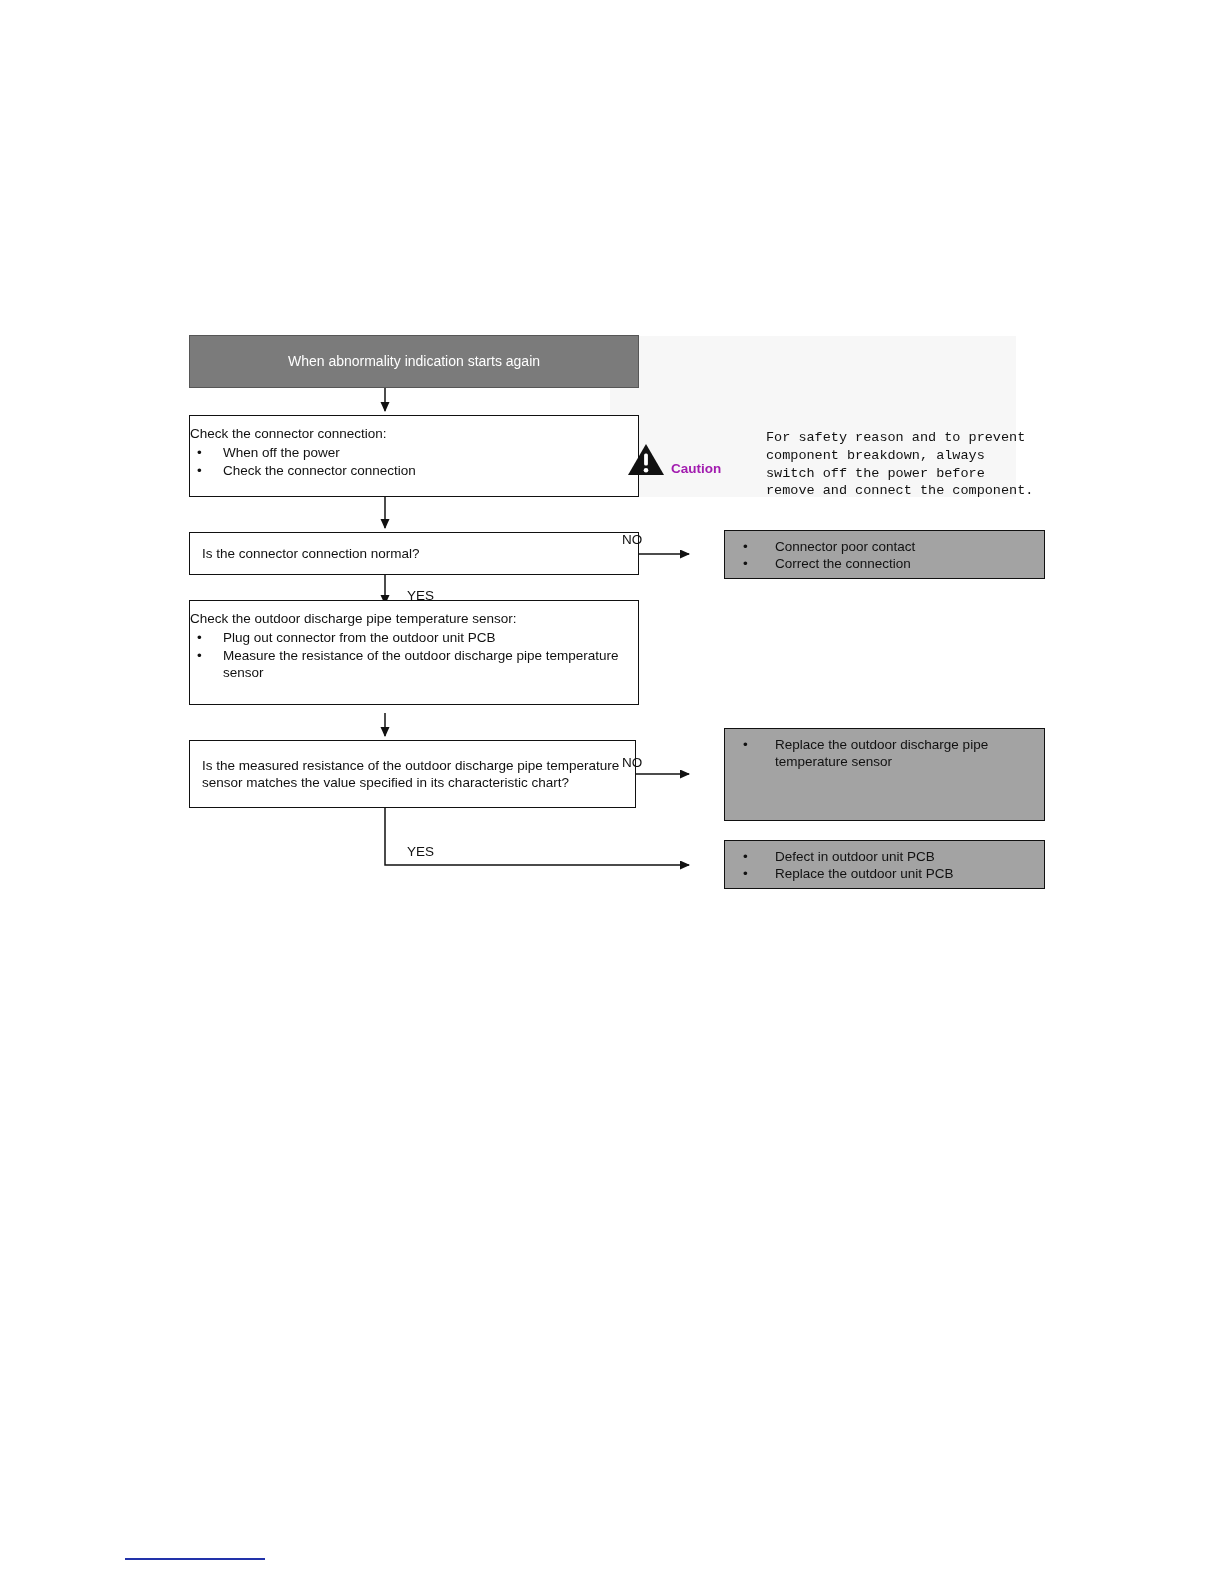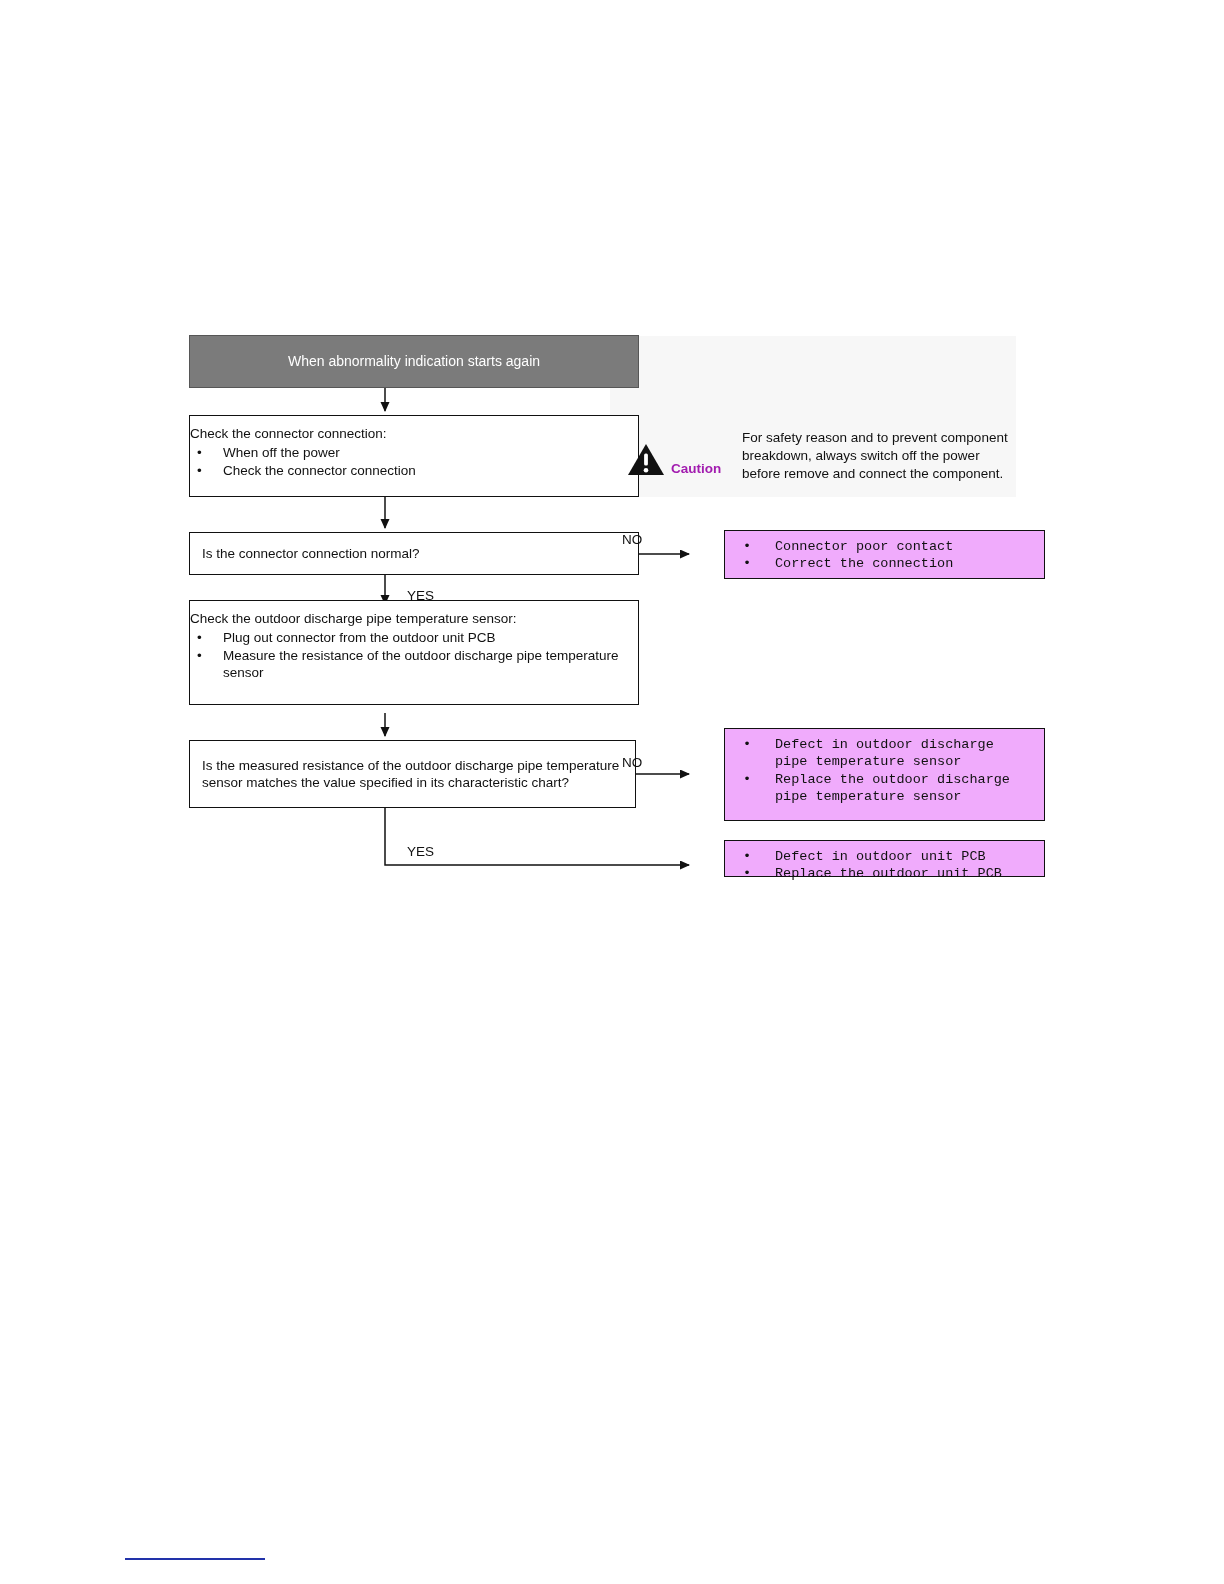--- a/index.html
+++ b/index.html
@@ -6,32 +6,32 @@
   body{font-family:"Liberation Sans","DejaVu Sans",sans-serif;color:#111;}
   .page{position:relative;width:1224px;height:1584px;background:#ffffff;overflow:hidden;}
   .shade{position:absolute;left:610px;top:336px;width:406px;height:161px;background:#f7f7f7;z-index:0;}
   .flow-svg{position:absolute;left:0;top:0;z-index:1;pointer-events:none;}
   .box{position:absolute;box-sizing:border-box;border:1.5px solid #111;background:#fff;
        font-size:13.5px;line-height:1.28;color:#111;z-index:2;margin-left:29px;}
   .start{background:#7b7b7b;border:1px solid #565656;color:#ffffff;display:flex;
          align-items:center;justify-content:center;font-size:14px;}
   .step{padding:9px 0;}
   .decision{display:flex;align-items:center;padding:6px 12px;}
-  .result{background:#f0abfc;padding:7px 10px;font-family:Liberation Mono, monospace;}
+  .result{background:#a3a3a3;padding:7px 10px;}
   .box-title{margin-bottom:2px;}
   .bullet-row{display:flex;padding-left:7px;}
   .bullet-row::before{content:"\2022";flex:0 0 26px;}
   .result .bullet-row{padding-left:8px;}
   .result .bullet-row::before{flex:0 0 32px;}
   .branch-label{position:absolute;z-index:2;font-size:13.5px;color:#111;}
   .caution-group{position:absolute;left:627px;top:443px;display:flex;align-items:flex-end;
                  gap:6px;z-index:2;}
   .caution-label{font-size:13.5px;font-weight:bold;color:#a21caf;padding-bottom:1px;}
-  .caution-text{position:absolute;left:742px;top:429px;width:268px;font-size:13.5px;
-                line-height:1.32;color:#111;z-index:2;}
+  .caution-text{position:absolute;left:766px;top:429px;width:268px;font-size:13.5px;
+                line-height:1.32;color:#111;z-index:2;font-family:Liberation Mono, monospace;}
   .footer-rule{position:absolute;left:125px;top:1558px;width:140px;height:2px;background:#2233aa;}
 </style>
 </head>
 <body>
 
 <div class="page">
 
   <div class="shade"></div>
 
   <svg class="flow-svg" width="1224" height="1584">
@@ -103,28 +103,25 @@
 
   <div class="box decision" style="left:160px;top:740px;width:447px;height:68px;">
     <span>Is the measured resistance of the outdoor discharge pipe temperature sensor matches the value specified in its characteristic chart?</span>
   </div>
 
   <div class="branch-label" style="left:622px;top:755px;">NO</div>
   <div class="branch-label" style="left:407px;top:844px;">YES</div>
 
   <div class="box result" style="left:695px;top:728px;width:321px;height:93px;">
     <div class="bullet-row">
-      <span>Defect in outdoor discharge pipe temperature sensor</span>
-    </div>
-    <div class="bullet-row">
       <span>Replace the outdoor discharge pipe temperature sensor</span>
     </div>
   </div>
 
-  <div class="box result" style="left:695px;top:840px;width:321px;height:37px;">
+  <div class="box result" style="left:695px;top:840px;width:321px;height:49px;">
     <div class="bullet-row">
       <span>Defect in outdoor unit PCB</span>
     </div>
     <div class="bullet-row">
       <span>Replace the outdoor unit PCB</span>
     </div>
   </div>
 
   <div class="footer-rule"></div>
 

